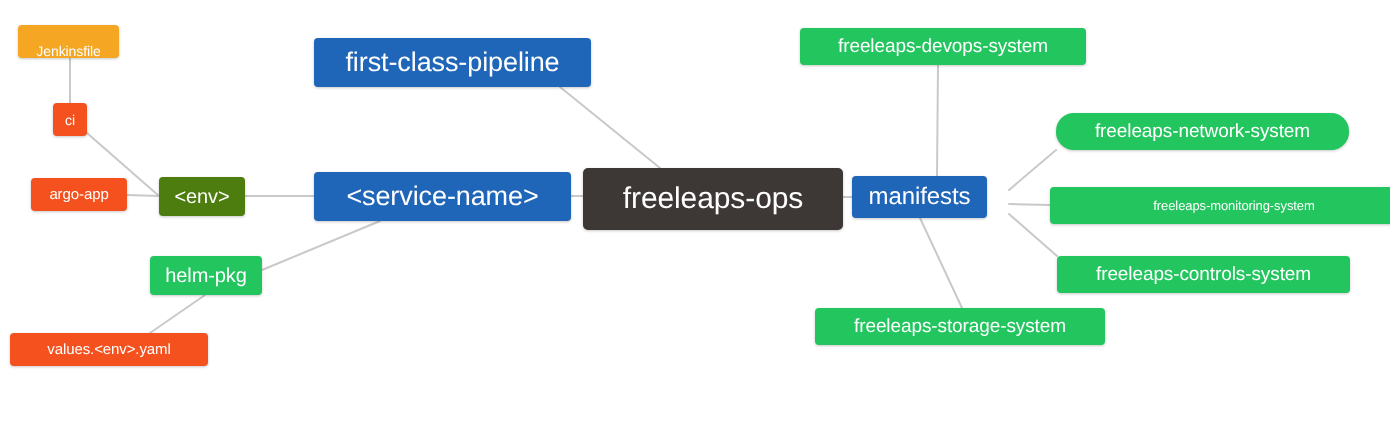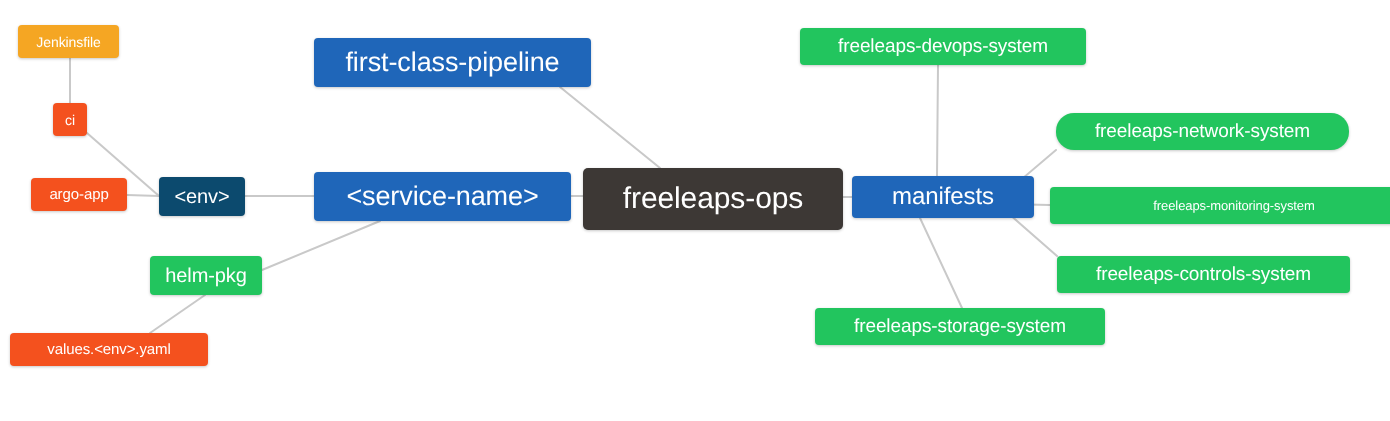--- a/index.html
+++ b/index.html
@@ -58,48 +58,48 @@
       <line x1="560" y1="87" x2="660" y2="168" stroke="#c9c9c9" stroke-width="2" stroke-linecap="round"></line>
       <line x1="571" y1="196" x2="583" y2="196" stroke="#c9c9c9" stroke-width="2" stroke-linecap="round"></line>
       <line x1="843" y1="197" x2="852" y2="197" stroke="#c9c9c9" stroke-width="2" stroke-linecap="round"></line>
       <line x1="937" y1="176" x2="938" y2="65" stroke="#c9c9c9" stroke-width="2" stroke-linecap="round"></line>
       <line x1="1009" y1="190" x2="1056" y2="150" stroke="#c9c9c9" stroke-width="2" stroke-linecap="round"></line>
       <line x1="1009" y1="204" x2="1050" y2="205" stroke="#c9c9c9" stroke-width="2" stroke-linecap="round"></line>
       <line x1="1009" y1="214" x2="1057" y2="256" stroke="#c9c9c9" stroke-width="2" stroke-linecap="round"></line>
       <line x1="920" y1="218" x2="962" y2="308" stroke="#c9c9c9" stroke-width="2" stroke-linecap="round"></line>
     </svg>
   <div id="nodes">
-      <div class="node" style="left: 18px; top: 25px; width: 101px; height: 33px; background: rgb(245, 166, 35); font-size: 14px;">
+      <div class="node" style="left: 18px; top: 25px; width: 101px; height: 33px; background: rgb(245, 166, 35); font-size: 14px; align-items: flex-end;">
         <span>Jenkinsfile</span>
       </div>
       <div class="node" style="left: 53px; top: 103px; width: 34px; height: 33px; background: rgb(244, 81, 30); font-size: 14px;">
         <span>ci</span>
       </div>
       <div class="node" style="left: 31px; top: 178px; width: 96px; height: 33px; background: rgb(244, 81, 30); font-size: 15px;">
         <span>argo-app</span>
       </div>
-      <div class="node" style="left: 159px; top: 177px; width: 86px; height: 39px; background: #0c4a6e; font-size: 20px;">
+      <div class="node" style="left: 159px; top: 177px; width: 86px; height: 39px; background: #4d7c0f; font-size: 20px;">
         <span>&lt;env&gt;</span>
       </div>
       <div class="node" style="left: 150px; top: 256px; width: 112px; height: 39px; background: rgb(34, 197, 94); font-size: 20px;">
         <span>helm-pkg</span>
       </div>
       <div class="node" style="left: 10px; top: 333px; width: 198px; height: 33px; background: rgb(244, 81, 30); font-size: 15px;">
         <span>values.&lt;env&gt;.yaml</span>
       </div>
       <div class="node" style="left: 314px; top: 38px; width: 277px; height: 49px; background: rgb(31, 102, 185); font-size: 27px;">
         <span>first-class-pipeline</span>
       </div>
       <div class="node" style="left: 314px; top: 172px; width: 257px; height: 49px; background: rgb(31, 102, 185); font-size: 27px;">
         <span>&lt;service-name&gt;</span>
       </div>
       <div class="node root" style="left: 583px; top: 168px; width: 260px; height: 62px; background: rgb(61, 56, 53); font-size: 30px; align-items: center;">
         <span>freeleaps-ops</span>
       </div>
-      <div class="node" style="left: 852px; top: 176px; width: 182px; height: 42px; background: rgb(31, 102, 185); font-size: 24px;">
+      <div class="node" style="left: 852px; top: 176px; width: 135px; height: 42px; background: rgb(31, 102, 185); font-size: 24px;">
         <span>manifests</span>
       </div>
       <div class="node" style="left: 800px; top: 28px; width: 286px; height: 37px; background: rgb(34, 197, 94); font-size: 19px;">
         <span>freeleaps-devops-system</span>
       </div>
       <div class="node" style="left: 1056px; top: 113px; width: 293px; height: 37px; background: rgb(34, 197, 94); font-size: 19px; border-radius: 18px;">
         <span>freeleaps-network-system</span>
       </div>
       <div class="node" style="left: 1050px; top: 187px; width: 368px; height: 37px; background: rgb(34, 197, 94); font-size: 13px;">
         <span>freeleaps-monitoring-system</span>

